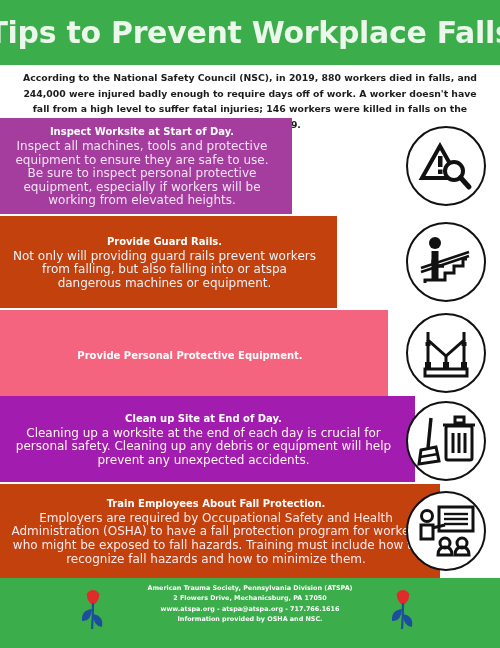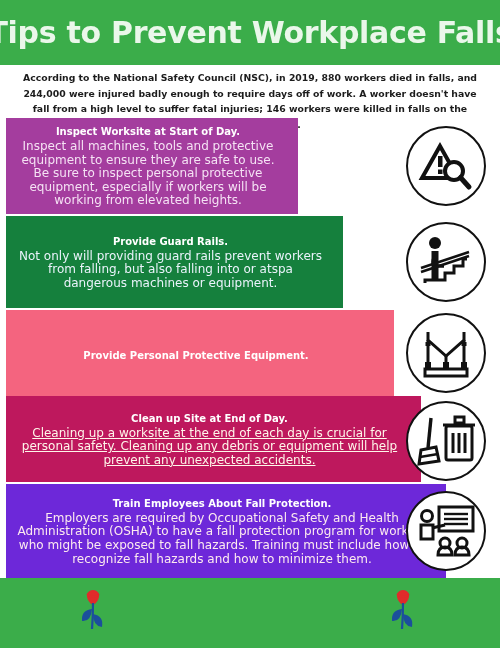--- a/index.html
+++ b/index.html
@@ -30,42 +30,41 @@
     text-align:center; color:#1c1c1c;
     font-size:9.3px; font-weight:bold; line-height:15.5px;
     font-family:"DejaVu Sans", sans-serif;
   }
 
   
   .band {
     position:absolute; left:0;
     display:flex; align-items:center; justify-content:center;
     padding:6px 18px 6px 10px;
-    margin-left:6px;
   }
   .band-inner { width:100%; text-align:center; }
   .band-title {
     color:#ffffff; font-weight:bold; font-size:10px; line-height:15px;
     display:block; margin-bottom:1px;
   }
   .band-body {
     color:#fdf3f7; font-size:12px; line-height:13.6px; display:block;
   }
 
   .band-1 { top:118px;  height:96px;  width:292px; background:#a43d9e; }
-  .band-2 { top:216px;  height:92px;  width:337px; background:#15803d; }
+  .band-2 { top:216px;  height:92px;  width:337px; background:#c2410c; }
   .band-3 { top:310px;  height:92px;  width:388px; background:#f4647f; }
   .band-4 { top:396px;  height:86px;  width:415px; background:#f9a council; }
-  .band-4 { top:396px;  height:86px;  width:415px; background:#be185d; }
-  .band-5 { top:484px;  height:94px;  width:440px; background:#6d28d9; }
+  .band-4 { top:396px;  height:86px;  width:415px; background:#a21caf; }
+  .band-5 { top:484px;  height:94px;  width:440px; background:#c2410c; }
 
   .band-1 .band-body { color:#f5e2f4; }
   .band-2 .band-body { color:#eaf3fb; }
   .band-3 .band-body { color:#ffeef1; }
-  .band-4 .band-body { color:#fff6ea;text-decoration:underline; }
+  .band-4 .band-body { color:#fff6ea; }
   .band-5 .band-body { color:#fdeaef; }
 
   
   .icon-circle {
     position:absolute; left:406px; width:80px; height:80px;
     border-radius:50%;
     background:#ffffff; border:2px solid #111;
     display:flex; align-items:center; justify-content:center;
   }
   .ic-1 { top:126px; }
@@ -214,20 +213,26 @@
     <div class="tulip tulip-left">
       <svg width="34" height="42" viewBox="0 0 34 42">
         <path d="M11 5 q2 -4 6 -4 q4 0 6 4 q1 7 -6 11 q-7 -4 -6 -11 Z" fill="#e02b2b"></path>
         <path d="M11 5 q3 3 6 3 q3 0 6 -3" fill="none" stroke="#e02b2b" stroke-width="2"></path>
         <path d="M17 14 q0 14 -1 26" fill="none" stroke="#1b4f9c" stroke-width="2.2"></path>
         <path d="M16 20 q-11 1 -10 12 q9 1 10 -12 Z" fill="#1b4f9c"></path>
         <path d="M17 25 q11 2 9 13 q-9 -1 -9 -13 Z" fill="#1b4f9c"></path>
       </svg>
     </div>
 
+    <div class="footer-text">
+      <span class="f-line">American Trauma Society, Pennsylvania Division (ATSPA)</span>
+      <span class="f-line">2 Flowers Drive, Mechanicsburg, PA 17050</span>
+      <span class="f-line">www.atspa.org  -  atspa@atspa.org  -  717.766.1616</span>
+      <span class="f-line">Information provided by OSHA and NSC.</span>
+    </div>
 
     <div class="tulip tulip-right">
       <svg width="34" height="42" viewBox="0 0 34 42">
         <path d="M11 5 q2 -4 6 -4 q4 0 6 4 q1 7 -6 11 q-7 -4 -6 -11 Z" fill="#e02b2b"></path>
         <path d="M11 5 q3 3 6 3 q3 0 6 -3" fill="none" stroke="#e02b2b" stroke-width="2"></path>
         <path d="M17 14 q0 14 -1 26" fill="none" stroke="#1b4f9c" stroke-width="2.2"></path>
         <path d="M16 20 q-11 1 -10 12 q9 1 10 -12 Z" fill="#1b4f9c"></path>
         <path d="M17 25 q11 2 9 13 q-9 -1 -9 -13 Z" fill="#1b4f9c"></path>
       </svg>
     </div>

